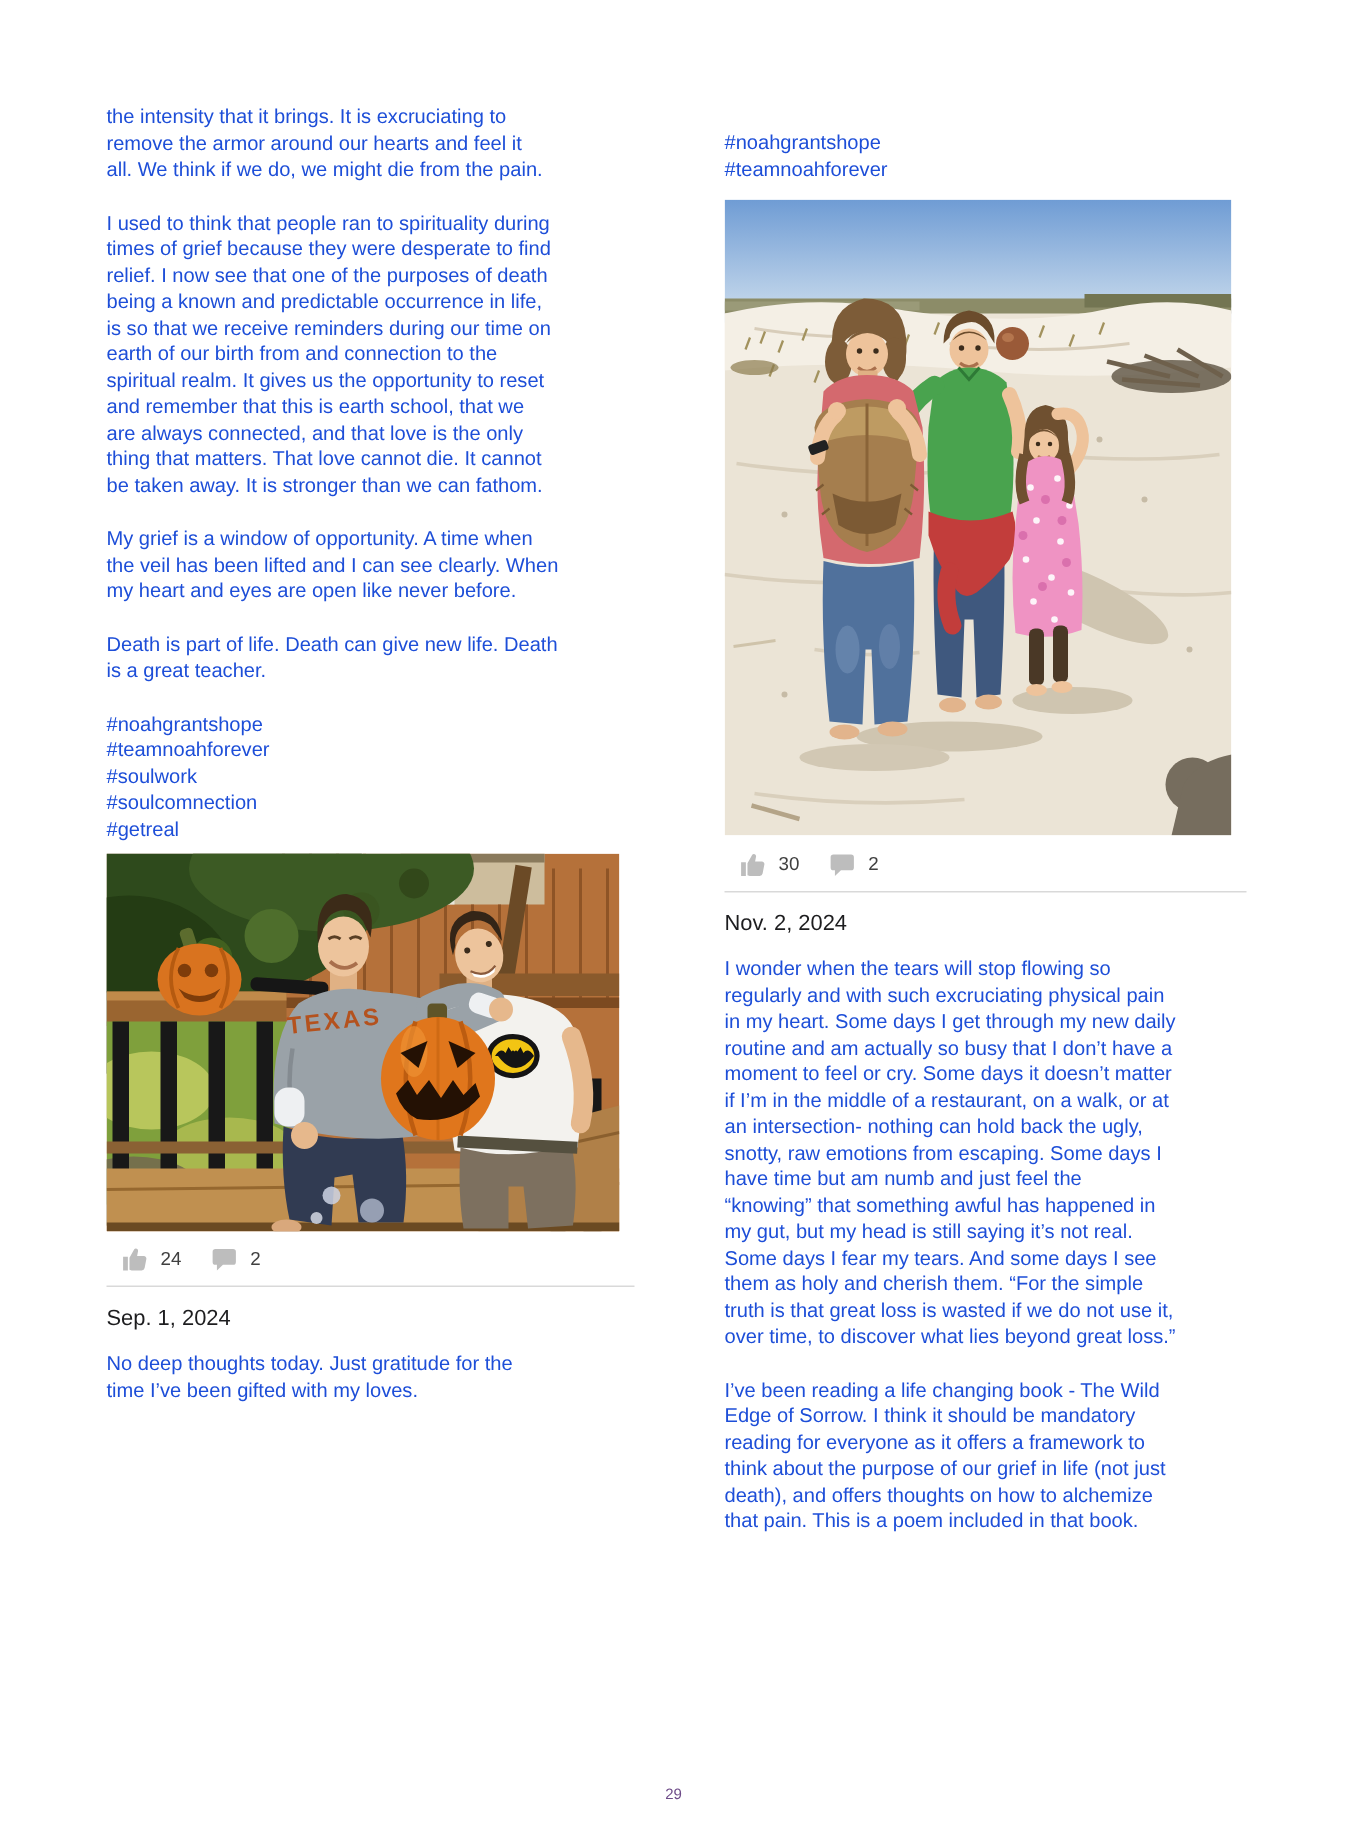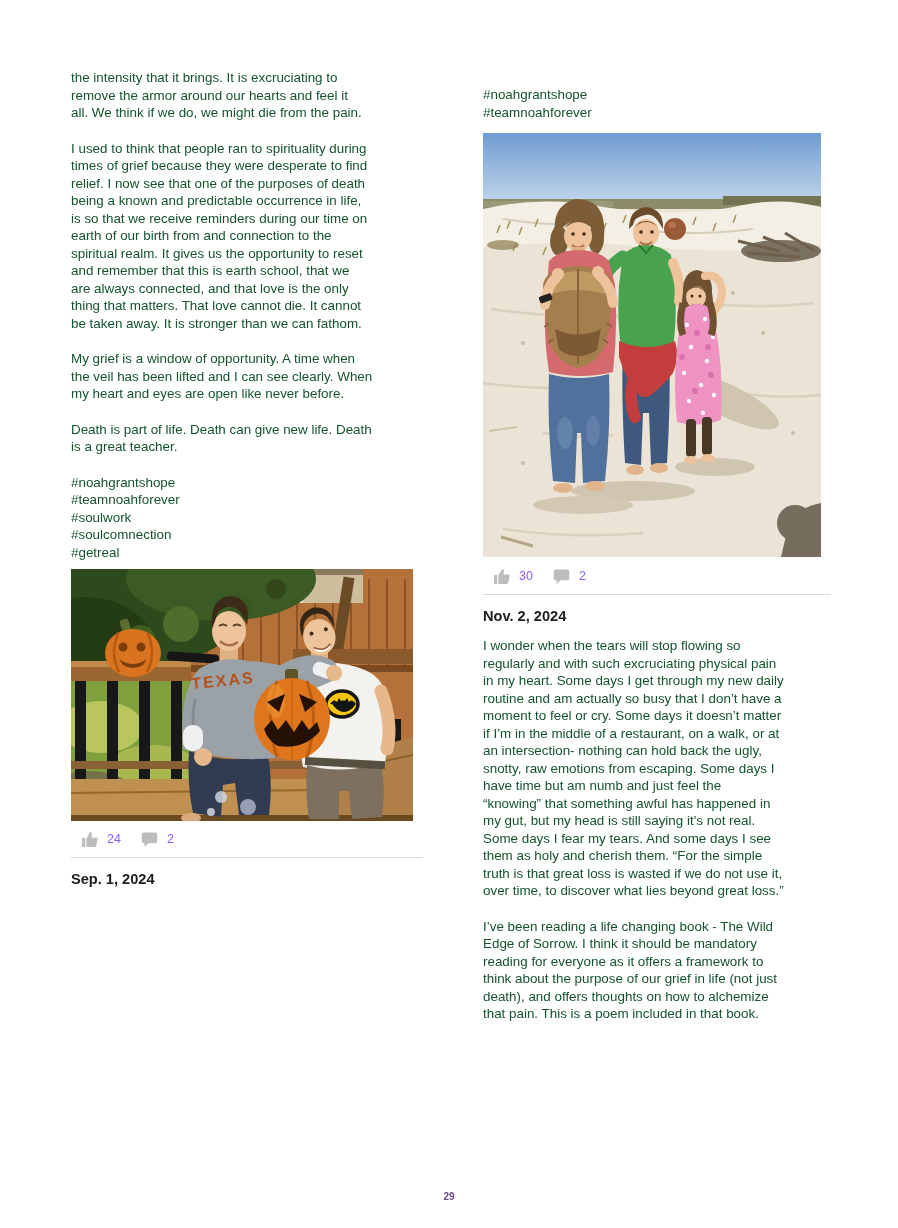--- a/index.html
+++ b/index.html
@@ -12,46 +12,46 @@
     overflow:hidden;
   }
   .col{position:absolute;}
   .col-left{left:71px;top:69px;width:352px;}
   .col-right{left:483px;top:86px;width:348px;}
   .para{
     margin:0 0 18px 0;
     font-size:13.4px;
     line-height:17.5px;
     white-space:pre;
-    color:#14532d;
+    color:#1d4ed8;
   }
   .hashtags-left{margin-bottom:8px;}
   .hashtags-right{margin-bottom:12px;}
   .photo{line-height:0;margin:0 0 9px 0;overflow:hidden;}
   .photo-left{width:342px;height:252px;}
   .photo-right{width:338px;height:424px;margin-bottom:10px;}
   .photo svg{display:block;}
   .reactions{
     display:flex;align-items:center;
     padding-left:10px;height:18px;margin:0 0 9px 0;
   }
   .reactions .icon{width:17px;height:17px;display:inline-block;}
   .reactions .icon svg{width:17px;height:17px;fill:#bdbdbd;display:block;}
-  .count{color:#8b5cf6;font-size:12.5px;margin-left:9px;line-height:18px;}
+  .count{color:#404040;font-size:12.5px;margin-left:9px;line-height:18px;}
   .group-gap{margin-left:20px;}
   .divider{border:none;border-top:1px solid #d9d9d9;margin:0 0 12px 0;height:0;}
   .post-date{
     margin:0 0 11px 0;
     font-size:14.6px;line-height:19px;
-    font-weight:bold;color:#1d1d1f;
+    font-weight:normal;color:#1d1d1f;
     font-family:"Liberation Sans","DejaVu Sans",sans-serif;
   }
   .page-number{
     position:absolute;top:1191px;left:0;width:898px;
-    text-align:center;font-size:10px;font-weight:bold;color:#6d4b88;
+    text-align:center;font-size:10px;font-weight:normal;color:#6d4b88;
   }
 </style>
 </head>
 <body>
 
 <div class="page">
 
   <div class="col col-left">
     <p class="para">the intensity that it brings. It is excruciating to
 remove the armor around our hearts and feel it
@@ -210,20 +210,22 @@
       <span class="icon group-gap">
         <svg viewBox="0 0 16 16">
             <path d="M2.5 1.5h11a1.8 1.8 0 0 1 1.8 1.8v6.4a1.8 1.8 0 0 1-1.8 1.8H7.2L3.4 15v-3.5h-.9a1.8 1.8 0 0 1-1.8-1.8V3.3a1.8 1.8 0 0 1 1.8-1.8z"></path>
           </svg>
       </span>
       <span class="count">2</span>
     </div>
 
     <hr class="divider">
     <h3 class="post-date">Sep. 1, 2024</h3>
+    <p class="para">No deep thoughts today. Just gratitude for the
+time I’ve been gifted with my loves.</p>
   </div>
 
   <div class="col col-right">
     <p class="para hashtags-right">#noahgrantshope
 #teamnoahforever</p>
 
     <div class="photo photo-right" role="img" aria-label="Three children standing on a white sand beach, the oldest holding a horseshoe crab shell">
       <svg viewBox="0 0 338 424" width="338" height="424" preserveAspectRatio="none">
         <defs>
           <linearGradient id="sky" x1="0" y1="0" x2="0" y2="1">

